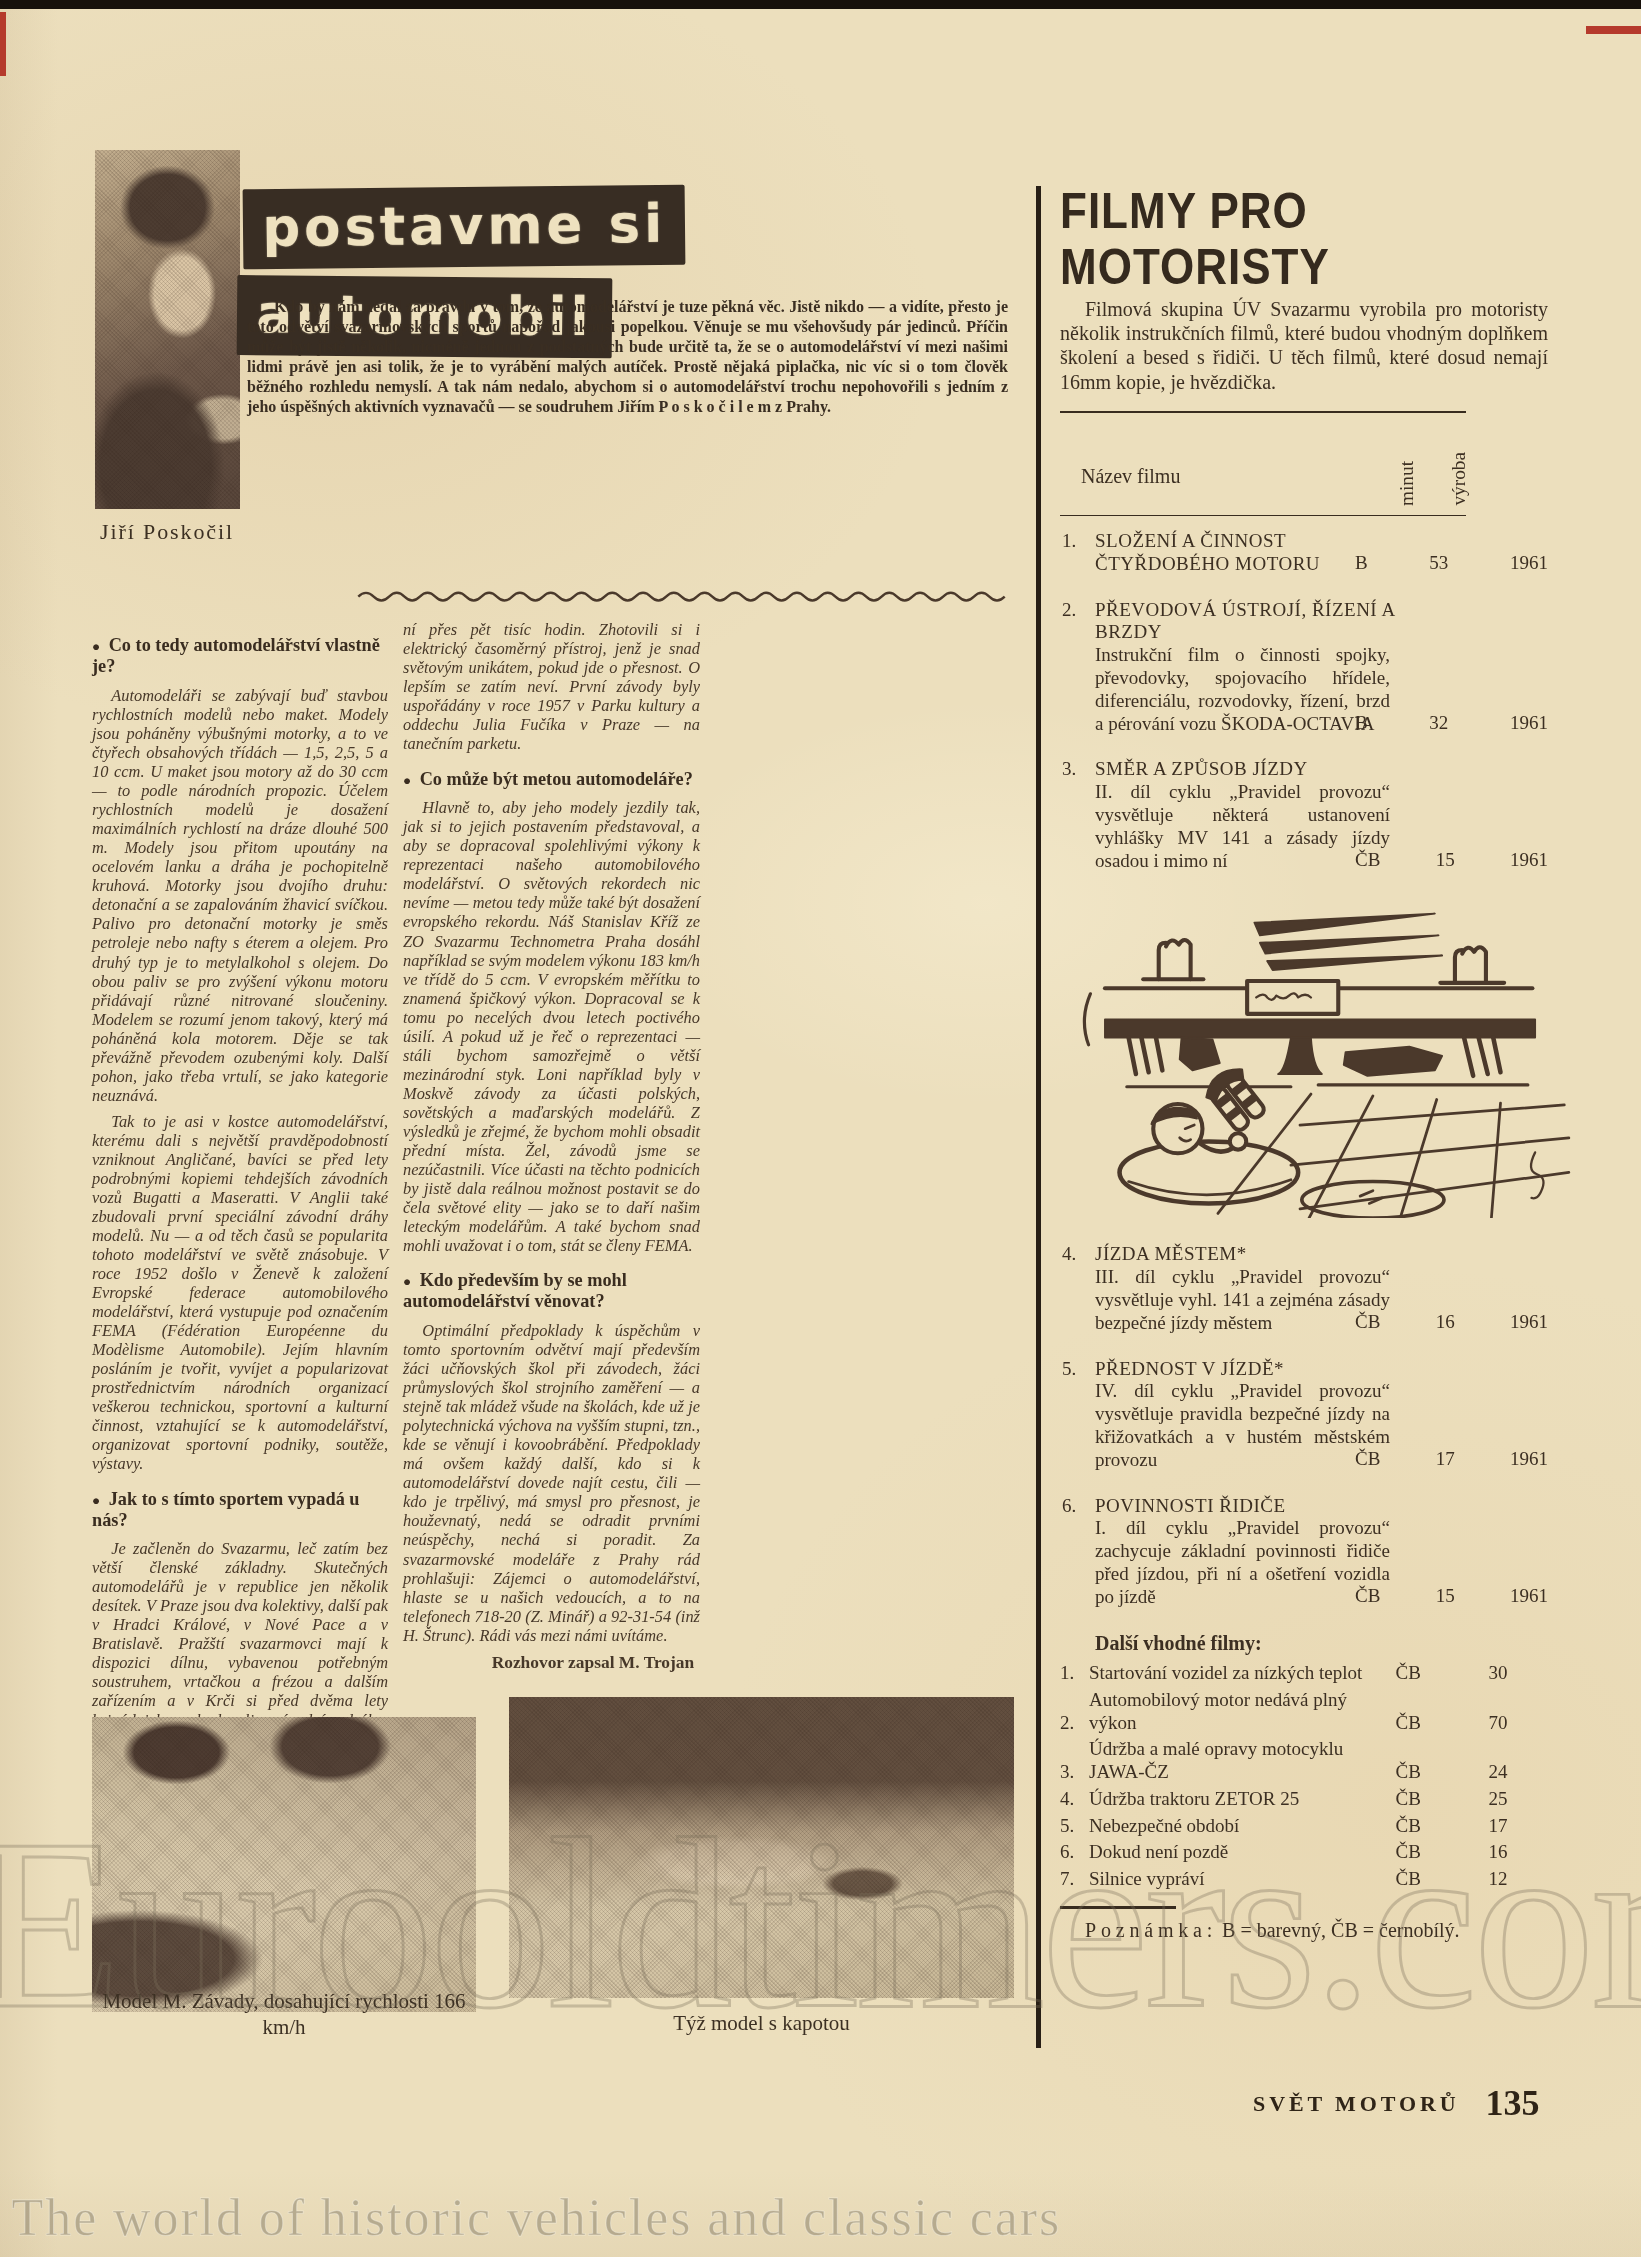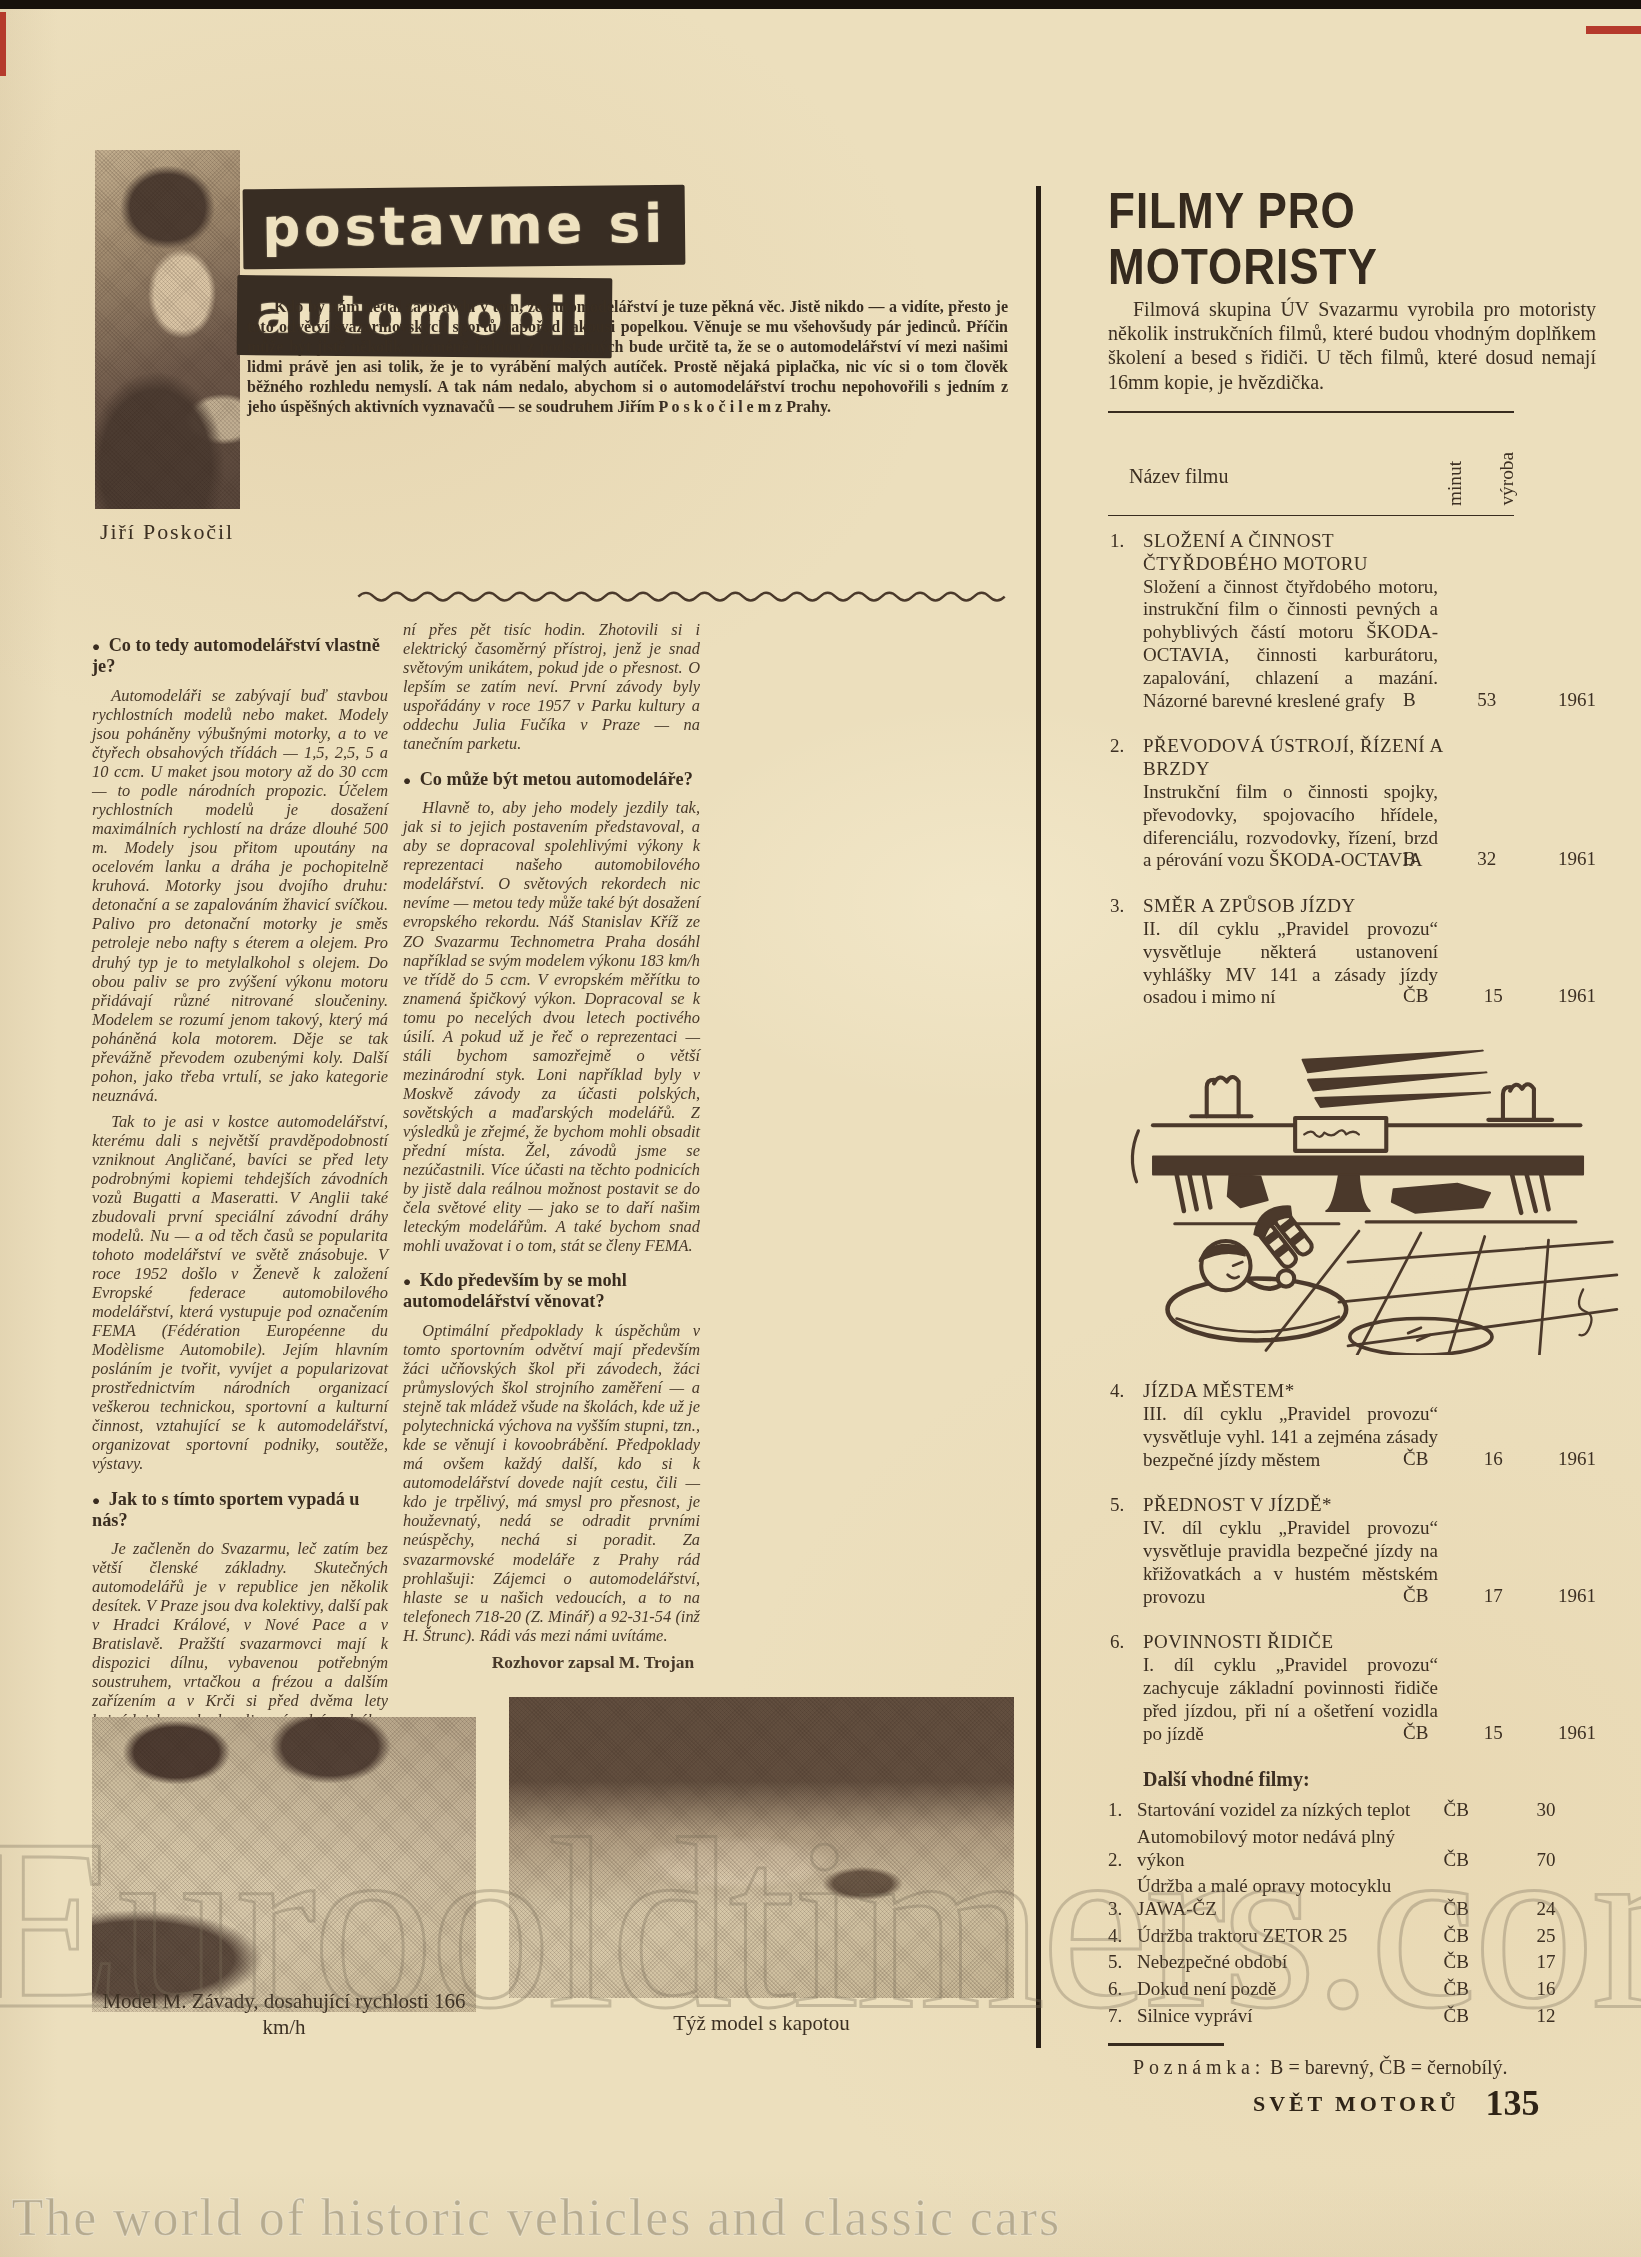--- a/index.html
+++ b/index.html
@@ -72,21 +72,21 @@
       linear-gradient(180deg, rgba(86,66,52,.9) 0 28%, rgba(140,116,92,.5) 45%, rgba(0,0,0,0) 70%),
       radial-gradient(ellipse 145px 39px at 45% 55%, rgba(235,220,190,.9) 0 50%, transparent 70%),
       radial-gradient(ellipse 58px 24px at 70% 62%, rgba(70,52,40,.8) 0 50%, transparent 70%),
       linear-gradient(160deg,#c9ba9c,#d6c7a8 60%,#c5b594);}
   .photo-caption{position:absolute;text-align:center;font-size:21px;color:#3c3023;line-height:1.25;}
   .cap1{left:92px;top:1988px;width:384px;}
   .cap2{left:509px;top:2010px;width:505px;}
 
   
   .vrule{position:absolute;left:1036px;top:186px;width:4.8px;height:1862px;background:#281f16;}
-  .films{position:absolute;left:1060px;top:183px;width:529px;color:#3c2f22;margin-left:48px;}
+  .films{position:absolute;left:1060px;top:183px;width:529px;color:#3c2f22;}
   .films h1{margin:0 0 13.5px;font-family:"Liberation Sans","DejaVu Sans",sans-serif;
     font-weight:700;font-size:44px;letter-spacing:1px;color:#352a1e;
     transform:scaleY(1.12);transform-origin:top left;}
   .films-intro{font-size:20px;line-height:1.22;text-align:justify;text-indent:25px;margin:13.5px 0 17.4px;width:488px;}
   .table-head{position:relative;height:102px;width:406px;border-top:2.9px solid #382c1f;border-bottom:1.9px solid #382c1f;margin-bottom:5.8px;}
   .th-name{position:absolute;left:21px;bottom:27px;font-size:20px;}
   .rot{position:absolute;bottom:9.7px;font-size:19.3px;writing-mode:vertical-rl;transform:rotate(180deg);}
   .rot-min{left:336px;}
   .rot-vyr{left:388px;}
 
@@ -177,21 +177,20 @@
 
     <div class="table-head">
       <span class="th-name">Název filmu</span>
       <span class="rot rot-min">minut</span>
       <span class="rot rot-vyr">výroba</span>
     </div>
 
     <div class="film">
       <span class="fnum">1.</span>
       <div class="ftitle">SLOŽENÍ A ČINNOST ČTYŘDOBÉHO MOTORU</div>
-      <div class="fdesc">Složení a činnost čtyřdobého motoru, instrukční film o činnosti pevných a pohyblivých částí motoru ŠKODA-OCTAVIA, činnosti karburátoru, zapalování, chlazení a mazání. Názorné barevné kreslené grafy</div>
       <div class="fmeta">
           <span>B</span>
           <span>53</span>
           <span>1961</span>
         </div>
     </div>
 
     <div class="film">
       <span class="fnum">2.</span>
       <div class="ftitle">PŘEVODOVÁ ÚSTROJÍ, ŘÍZENÍ A BRZDY</div>

